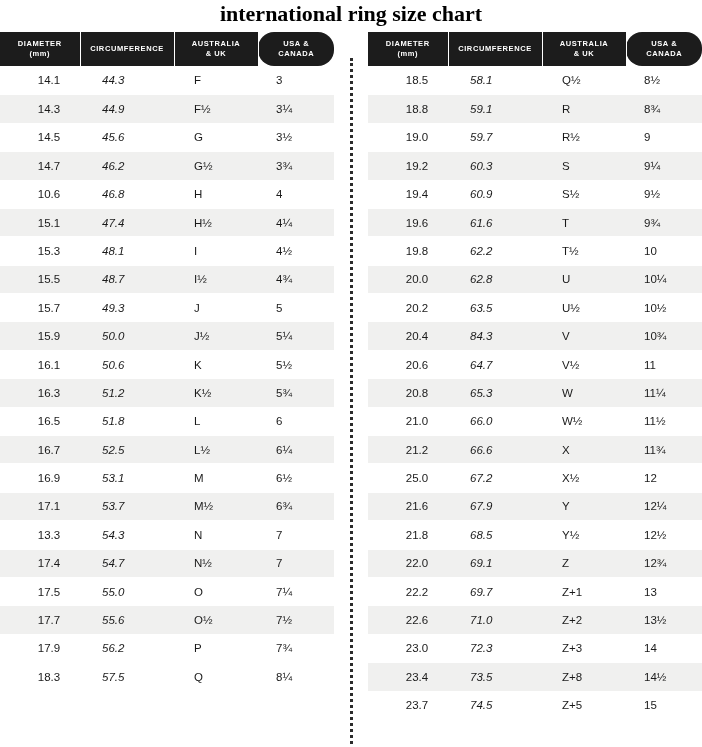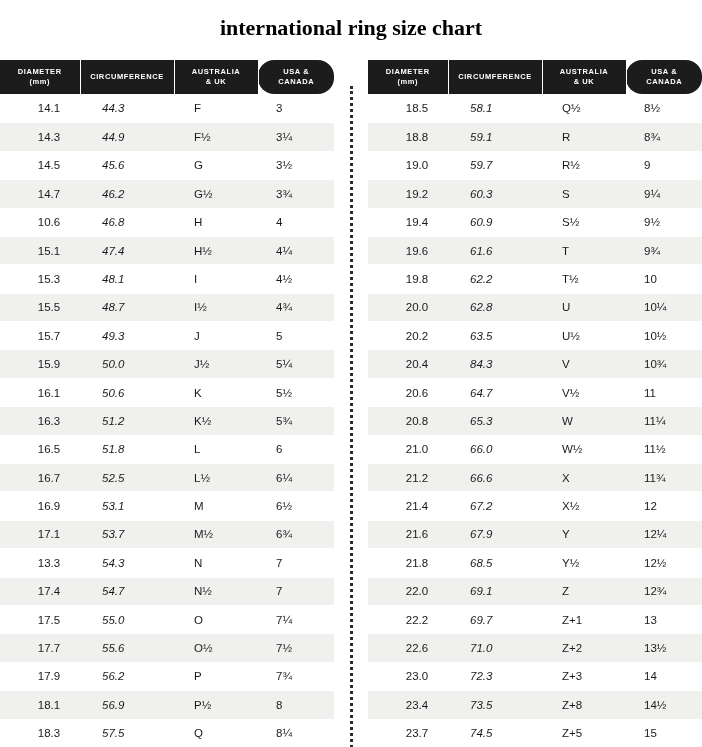--- a/index.html
+++ b/index.html
@@ -16,21 +16,21 @@
     background: #ffffff;
     overflow: hidden;
   }
   .title {
     text-align: center;
     font-family: "Liberation Serif", serif;
     font-weight: bold;
     font-size: 22px;
     color: #000000;
     letter-spacing: 0px;
-    margin: 14px;
+    margin: 0;
     padding: 2px 0 6px 0;
     line-height: 1.1;
   }
   .tables-wrap {
     display: flex;
     flex-direction: row;
     align-items: flex-start;
     width: 702px;
   }
   .tbl-col {
@@ -242,26 +242,20 @@
               <td class="cir">55.6</td>
               <td class="au">O½</td>
               <td class="us">7½</td>
             </tr>
             <tr class="odd">
               <td class="dia">17.9</td>
               <td class="cir">56.2</td>
               <td class="au">P</td>
               <td class="us">7¾</td>
             </tr>
-            <tr class="even">
-              <td class="dia">18.1</td>
-              <td class="cir">56.9</td>
-              <td class="au">P½</td>
-              <td class="us">8</td>
-            </tr>
             <tr class="odd">
               <td class="dia">18.3</td>
               <td class="cir">57.5</td>
               <td class="au">Q</td>
               <td class="us">8¼</td>
             </tr>
           </tbody>
       </table>
     </div>
 
@@ -375,21 +369,21 @@
               <td class="au">W½</td>
               <td class="us">11½</td>
             </tr>
             <tr class="even">
               <td class="dia">21.2</td>
               <td class="cir">66.6</td>
               <td class="au">X</td>
               <td class="us">11¾</td>
             </tr>
             <tr class="odd">
-              <td class="dia">21.4</td>
+              <td class="dia">25.0</td>
               <td class="cir">67.2</td>
               <td class="au">X½</td>
               <td class="us">12</td>
             </tr>
             <tr class="even">
               <td class="dia">21.6</td>
               <td class="cir">67.9</td>
               <td class="au">Y</td>
               <td class="us">12¼</td>
             </tr>

